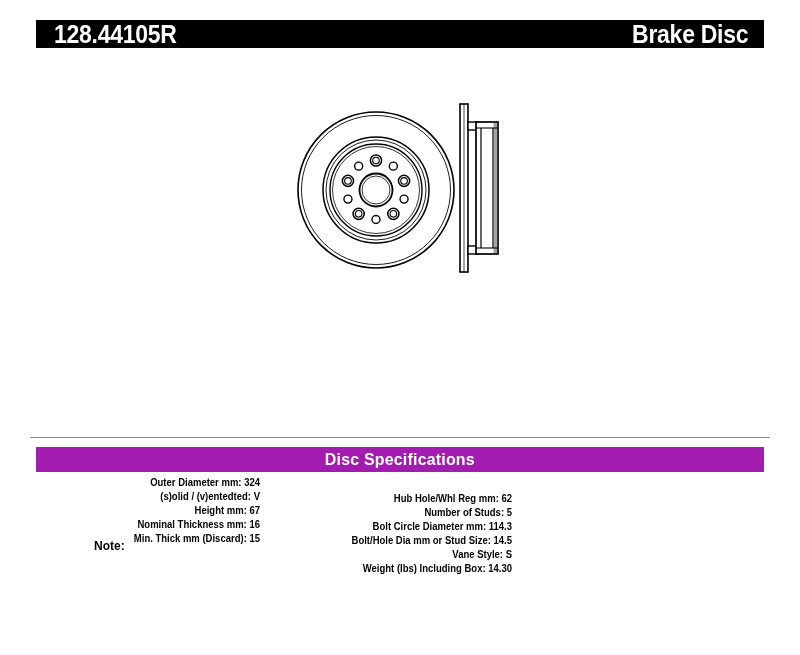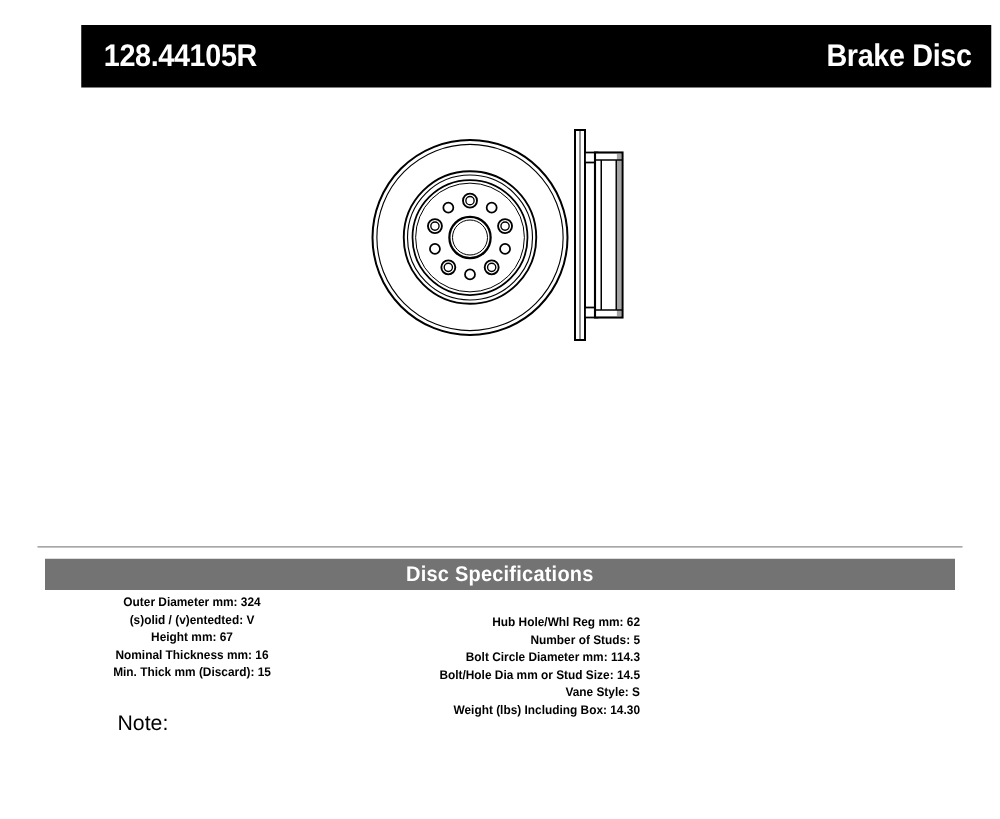--- a/index.html
+++ b/index.html
@@ -15,28 +15,27 @@
     color: #000000;
     overflow: hidden;
   }
 
   
   .header-bar {
     position: absolute;
     left: 36px;
     top: 20px;
     width: 728px;
-    height: 50px;
+    height: 28px;
     background: #000000;
     display: flex;
     align-items: center;
     justify-content: space-between;
     box-sizing: border-box;
     padding: 0 16px 0 18px;
-    margin-left: 29px;
   }
   .header-part-number {
     color: #ffffff;
     font-size: 25px;
     font-weight: bold;
     letter-spacing: -0.3px;
     transform: scaleX(0.92);
     transform-origin: left center;
     white-space: nowrap;
   }
@@ -79,21 +78,21 @@
     background: #8a8a8a;
   }
 
   
   .specs-bar {
     position: absolute;
     left: 36px;
     top: 447px;
     width: 728px;
     height: 25px;
-    background: #737373;
+    background: #a21caf;
     display: flex;
     align-items: center;
     justify-content: center;
   }
   .specs-bar-title {
     color: #ffffff;
     font-size: 17px;
     font-weight: bold;
     letter-spacing: 0.2px;
     transform: scaleX(0.94);
@@ -104,39 +103,39 @@
   .specs-columns {
     position: absolute;
     left: 36px;
     top: 476px;
     width: 728px;
     display: flex;
   }
   .spec-col {
     box-sizing: border-box;
   }
-  .spec-col-left  { width: 224px; text-align: center; }
+  .spec-col-left  { width: 224px; text-align: right; }
   .spec-col-mid   { width: 270px; text-align: right; padding-right: 18px; margin-top: 16px; }
   .spec-col-right { width: 234px; text-align: right; padding-right: 18px;}
   .spec-row {
     font-size: 10px;
     font-weight: bold;
     line-height: 14px;
     white-space: nowrap;
     transform: scaleX(0.95);
     transform-origin: right center;
   }
 
   
   .note-line {
     position: absolute;
     left: 94px;
-    top: 569px;
-    font-size: 17px;
-    font-weight: normal;
+    top: 539px;
+    font-size: 12px;
+    font-weight: bold;
     white-space: nowrap;
   }
 </style>
 </head>
 <body>
 
 <div class="header-bar">
   <div class="header-part-number">128.44105R</div>
   <div class="header-title">Brake Disc</div>
 </div>

